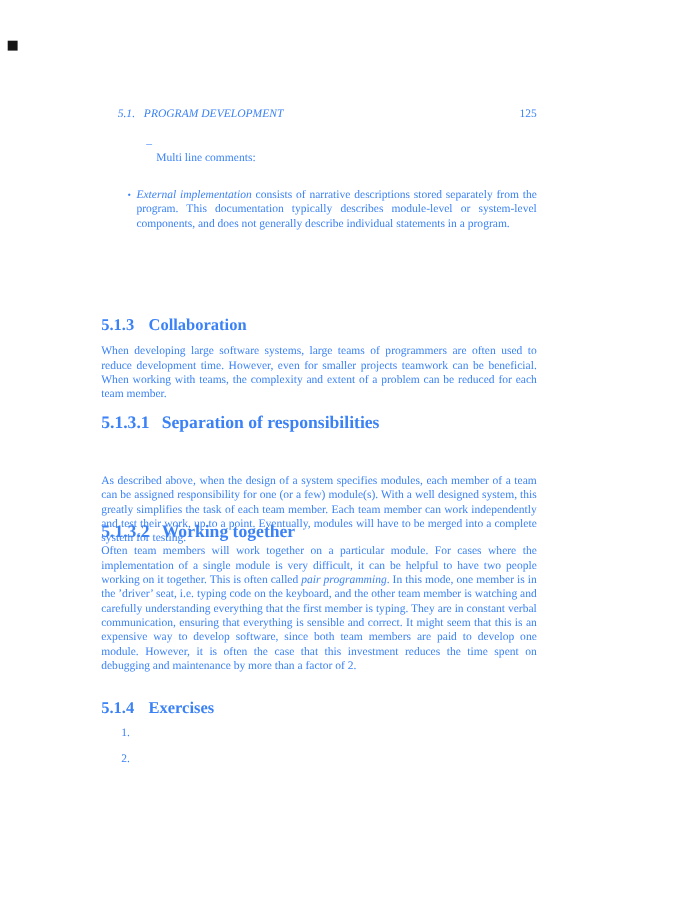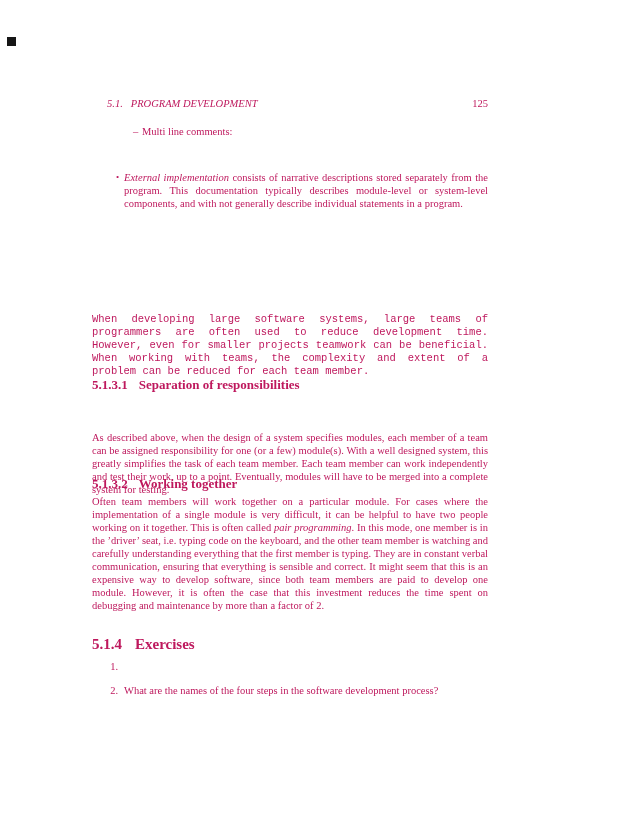--- a/index.html
+++ b/index.html
@@ -2,21 +2,21 @@
 <html><head>
 <meta charset="utf-8">
 <style>
   html, body { margin: 0; padding: 0; background: #ffffff; }
   .page {
     position: relative;
     width: 630px;
     height: 815px;
     background: #ffffff;
     font-family: "Liberation Serif", "DejaVu Serif", serif;
-    color: #be185d;
+    color: #3b82f6;
     overflow: hidden;
   }
   .abs { position: absolute; }
 
   .corner-mark {
     position: absolute;
     left: 7px; top: 37px;
     width: 9px; height: 9px;
     background: #161616;
   }
@@ -35,48 +35,48 @@
   .head-sec-number { margin-right: 8px; }
 
   .body-text {
     font-size: 10.5px;
     line-height: 13px;
     text-align: justify;
   }
 
   .dash-item { left: 133px; top: 125px; width: 355px; }
   .dash-item .marker   { position: absolute; left: 0; top: 0; }
-  .dash-item .item-body { margin-left: 9px; }
+  .dash-item .item-body { margin-left: 9px; margin-top: 12px; }
 
   .bullet-item { left: 116px; top: 171px; width: 372px; }
   .bullet-item .marker { position: absolute; left: 0; top: 0; font-size: 9px; }
   .bullet-item .item-body { margin-left: 8px; }
 
   .para { left: 92px; width: 396px; }
   .para-indent { text-indent: 15px; }
   #para-documentation { top: 235px; }
-  #para-collaboration { top: 313px; font-family: Liberation Mono, monospace; }
+  #para-collaboration { top: 313px; }
   #para-separation    { top: 397px; margin-top: 34px; }
   #para-working       { top: 495px; }
 
   .section-heading {
     left: 92px;
     font-weight: bold;
     font-size: 15px;
     line-height: 17px;
     white-space: nowrap;
   }
   .section-heading .sec-number { margin-right: 13px; }
   #heading-collaboration { top: 288px; }
   #heading-exercises     { top: 636px; }
 
   .subsection-heading {
     left: 92px;
     font-weight: bold;
-    font-size: 13px;
+    font-size: 16px;
     line-height: 13px;
     white-space: nowrap;
   }
   .subsection-heading .sec-number { margin-right: 11px; }
   #heading-separation { top: 378px; }
   #heading-working    { top: 477px; }
 
   .exercise-item {
     left: 104px;
     width: 500px;
@@ -110,24 +110,27 @@
 
   <div class="abs dash-item body-text">
     <span class="marker">–</span>
     <div class="item-body">
       <div>Multi line comments:</div>
     </div>
   </div>
 
   <div class="abs bullet-item body-text">
     <span class="marker">•</span>
-    <div class="item-body"><i>External implementation</i><span> consists of narrative descriptions stored separately from the program. This documentation typically describes module-level or system-level components, and with not generally describe individual statements in a program.</span></div>
+    <div class="item-body"><i>External implementation</i><span> consists of narrative descriptions stored separately from the program. This documentation typically describes module-level or system-level components, and does not generally describe individual statements in a program.</span></div>
   </div>
 
 
+  <div id="heading-collaboration" class="abs section-heading">
+    <span class="sec-number">5.1.3</span><span>Collaboration</span>
+  </div>
 
   <div id="para-collaboration" class="abs para body-text">When developing large software systems, large teams of programmers are often used to reduce development time. However, even for smaller projects teamwork can be beneficial. When working with teams, the complexity and extent of a problem can be reduced for each team member.</div>
 
   <div id="heading-separation" class="abs subsection-heading">
     <span class="sec-number">5.1.3.1</span><span>Separation of responsibilities</span>
   </div>
 
   <div id="para-separation" class="abs para body-text">As described above, when the design of a system specifies modules, each member of a team can be assigned responsibility for one (or a few) module(s). With a well designed system, this greatly simplifies the task of each team member. Each team member can work independently and test their work, up to a point. Eventually, modules will have to be merged into a complete system for testing.</div>
 
   <div id="heading-working" class="abs subsection-heading">
@@ -139,16 +142,15 @@
   <div id="heading-exercises" class="abs section-heading">
     <span class="sec-number">5.1.4</span><span>Exercises</span>
   </div>
 
   <div id="exercise-1" class="abs exercise-item">
     <span class="ex-label">1.</span>
   </div>
 
   <div id="exercise-2" class="abs exercise-item">
     <span class="ex-label">2.</span>
-    <span>What are the names of the four steps in the software development process?</span>
   </div>
 
 </div>
 
 </body></html>

